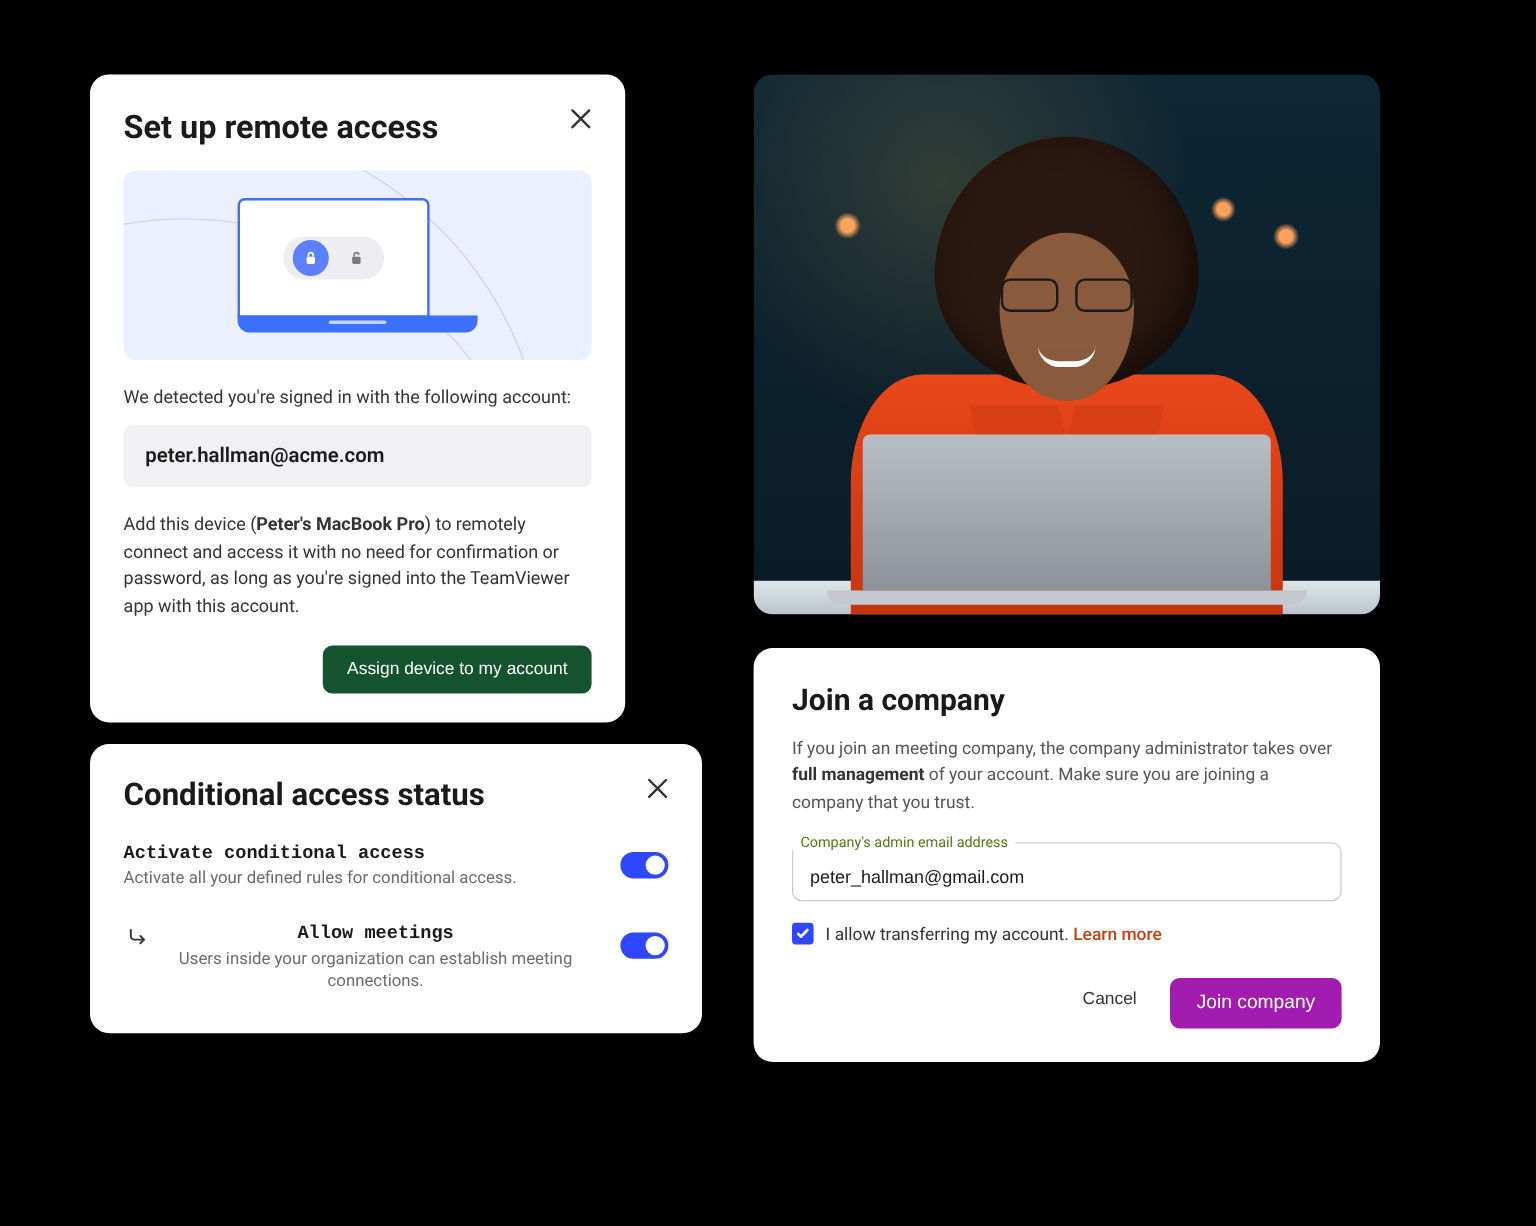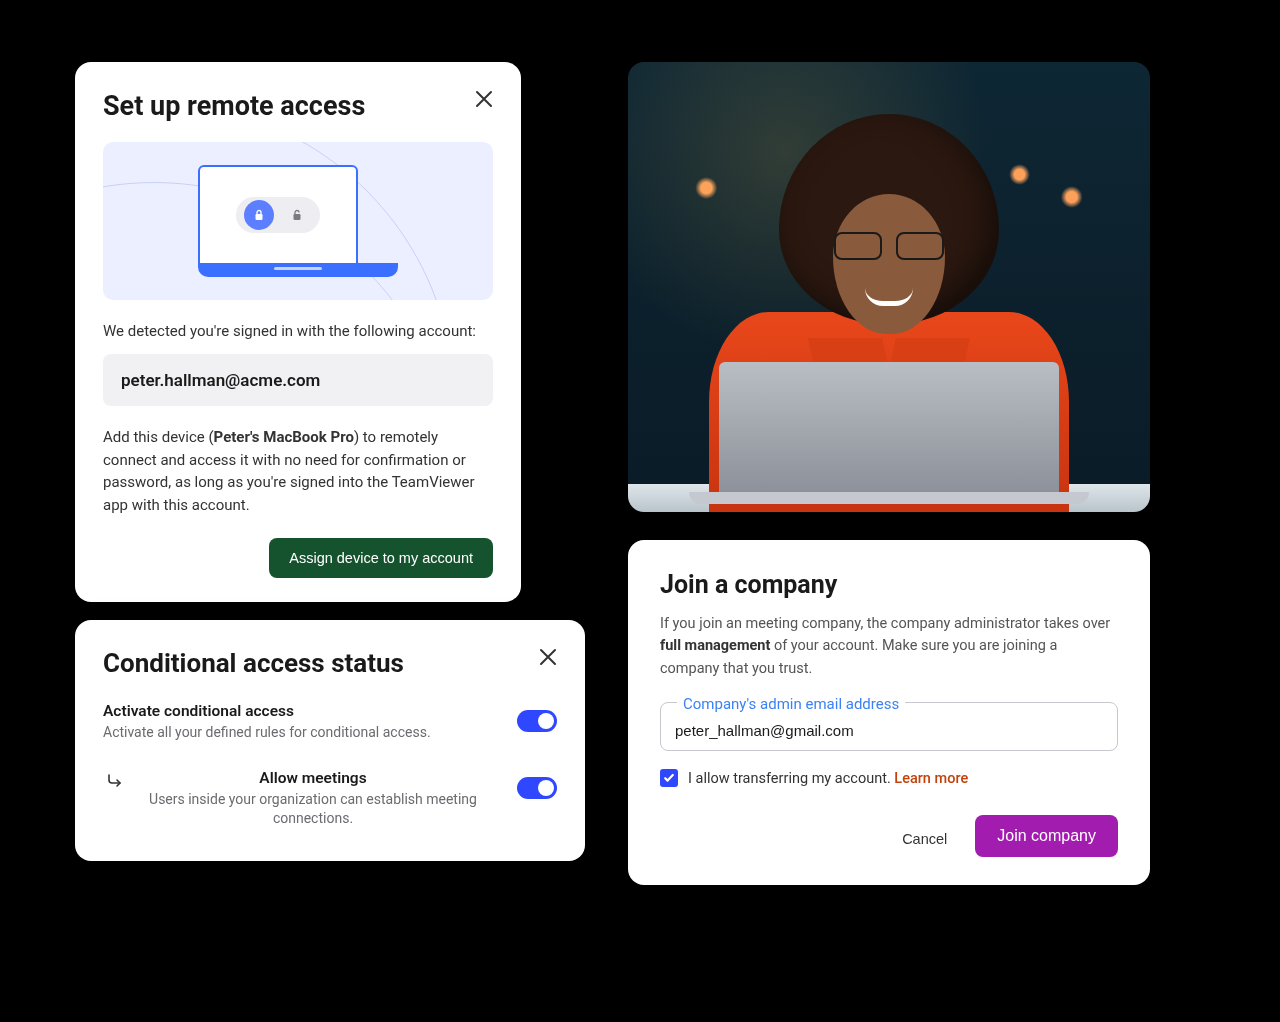--- a/index.html
+++ b/index.html
@@ -91,21 +91,21 @@
   .card-cond {
     left:75px; top:620px; width:510px; padding:28px 28px 32px 28px;
   }
   .card-cond h1 { font-size:26px; font-weight:700; color:#1a1a1a; margin-bottom:24px; }
   .toggle-row {
     display:flex; align-items:flex-start; justify-content:space-between;
     margin-bottom:26px;
   }
   .toggle-row:last-child { margin-bottom:0;text-align:center; }
   .toggle-text { flex:1; padding-right:30px; }
-  .toggle-title { font-size:15.5px; font-weight:600; color:#1a1a1a; margin-bottom:3px; }
+  .toggle-title { font-size:15.5px; font-weight:600; color:#1a1a1a; margin-bottom:3px;font-family:Liberation Mono, monospace; }
   .toggle-sub { font-size:14px; color:#6b6b70; line-height:1.4; }
   .indent { padding-left:36px; position:relative; }
   .indent .arrow-icon {
     position:absolute; left:2px; top:2px; width:20px; height:20px; color:#333;
     display:flex; align-items:center; justify-content:center;
   }
   .toggle {
     width:40px; height:22px; background:#2e47ff; border-radius:12px;
     position:relative; flex-shrink:0; margin-top:8px;
   }
@@ -189,36 +189,36 @@
     left:628px; top:540px; width:522px; padding:30px 32px 28px 32px;
   }
   .card-join h1 { font-size:25px; font-weight:700; color:#1a1a1a; margin-bottom:14px; }
   .join-desc { font-size:14.5px; color:#555; line-height:1.55; margin-bottom:22px; }
   .join-desc strong { font-weight:700; color:#333; }
   .input-wrap {
     position:relative; border:1px solid #c8c8ce; border-radius:8px;
     padding:18px 14px 10px 14px; margin-bottom:18px;
   }
   .input-wrap label {
-    position:absolute; top:-8px; left:16px; background:#fff; padding:0 6px;
-    font-size:15px; color:#3b82f6;
+    position:absolute; top:-8px; left:0; background:#fff; padding:0 6px;
+    font-size:12px; color:#4d7c0f;
   }
   .input-wrap input {
     width:100%; border:none; outline:none; font-size:15px; color:#1a1a1a;
     background:transparent;
   }
   .check-row { display:flex; align-items:center; gap:10px; margin-bottom:28px; }
   .checkbox {
     width:18px; height:18px; background:#2e47ff; border-radius:3px;
     display:flex; align-items:center; justify-content:center; color:#fff;
     font-size:12px; flex-shrink:0;
   }
   .check-row span { font-size:14.5px; color:#333; }
   .check-row a { color:#c2410c; text-decoration:none; font-weight:500; }
-  .btn-row { display:flex; justify-content:flex-end; gap:16px; align-items:flex-end; }
+  .btn-row { display:flex; justify-content:flex-end; gap:16px; align-items:flex-start; }
   .btn-text {
     background:none; border:none; color:#333; font-size:14.5px; font-weight:500;
     padding:10px 12px; cursor:pointer;
   }
   .btn-join {
     background:#a21caf; color:#fff; border:none; border-radius:8px;
     padding:12px 22px; font-size:16px; font-weight:500; cursor:pointer;
   }
 </style>
 </head>

